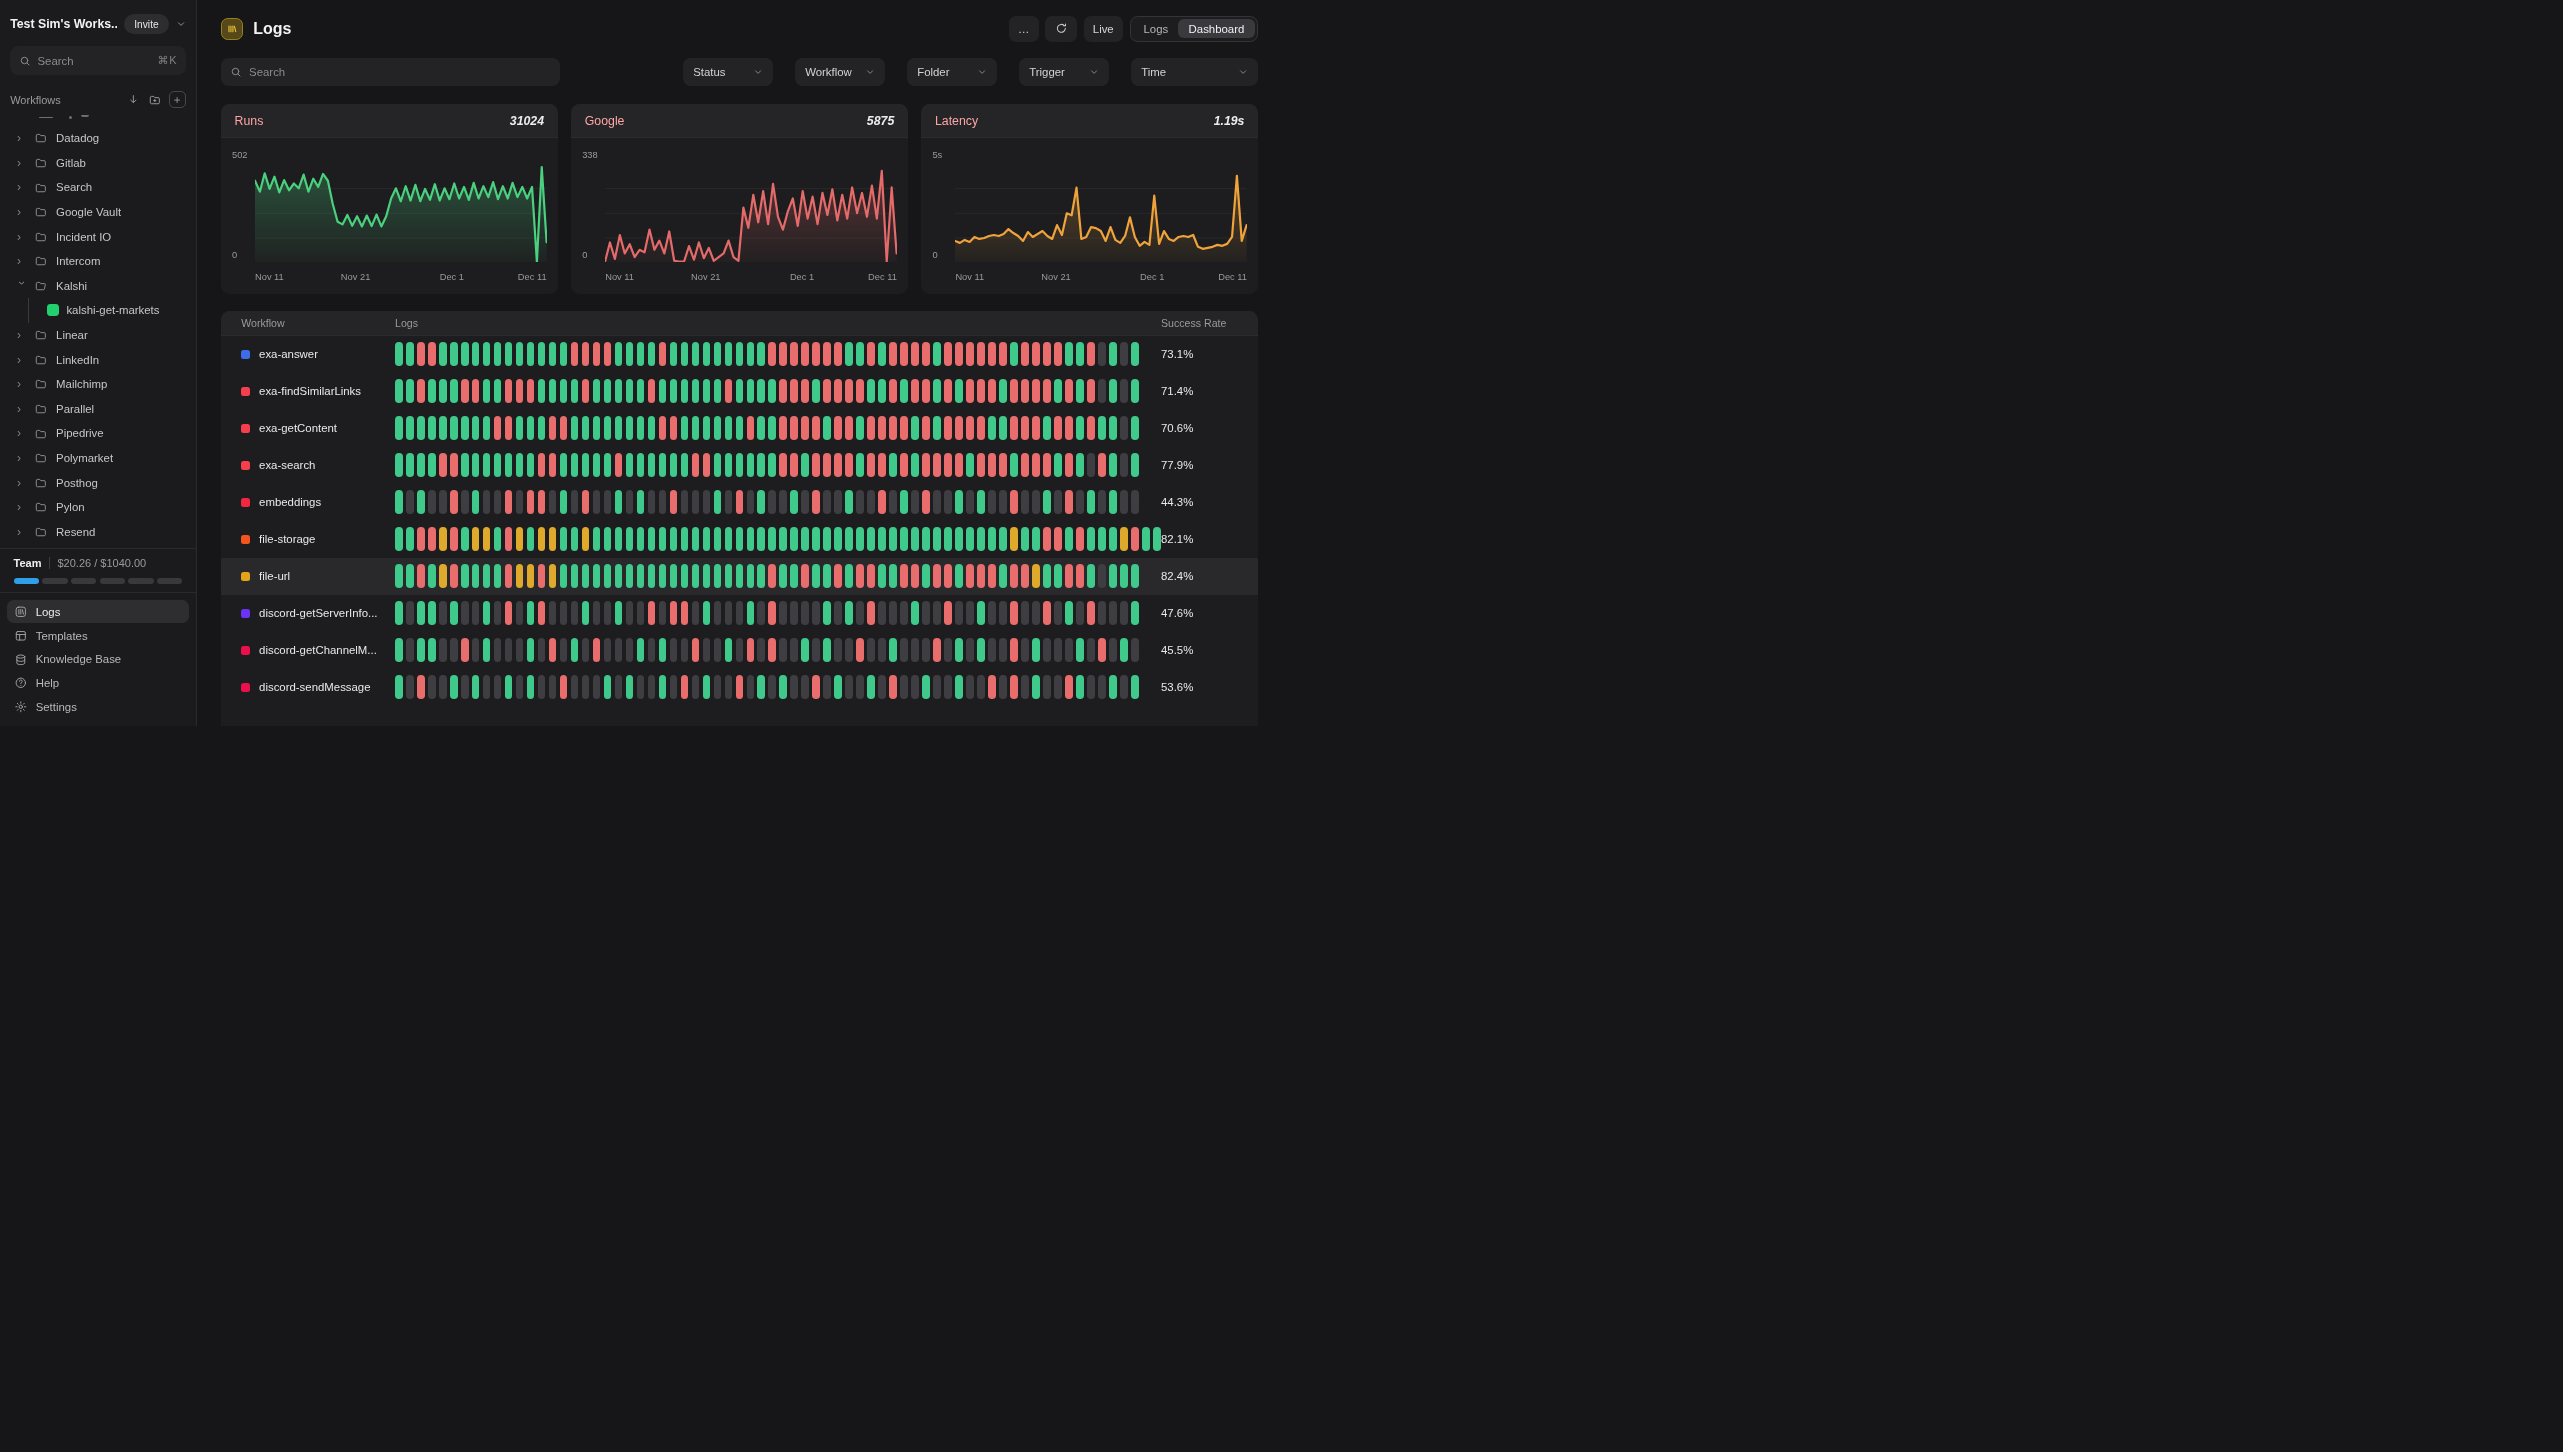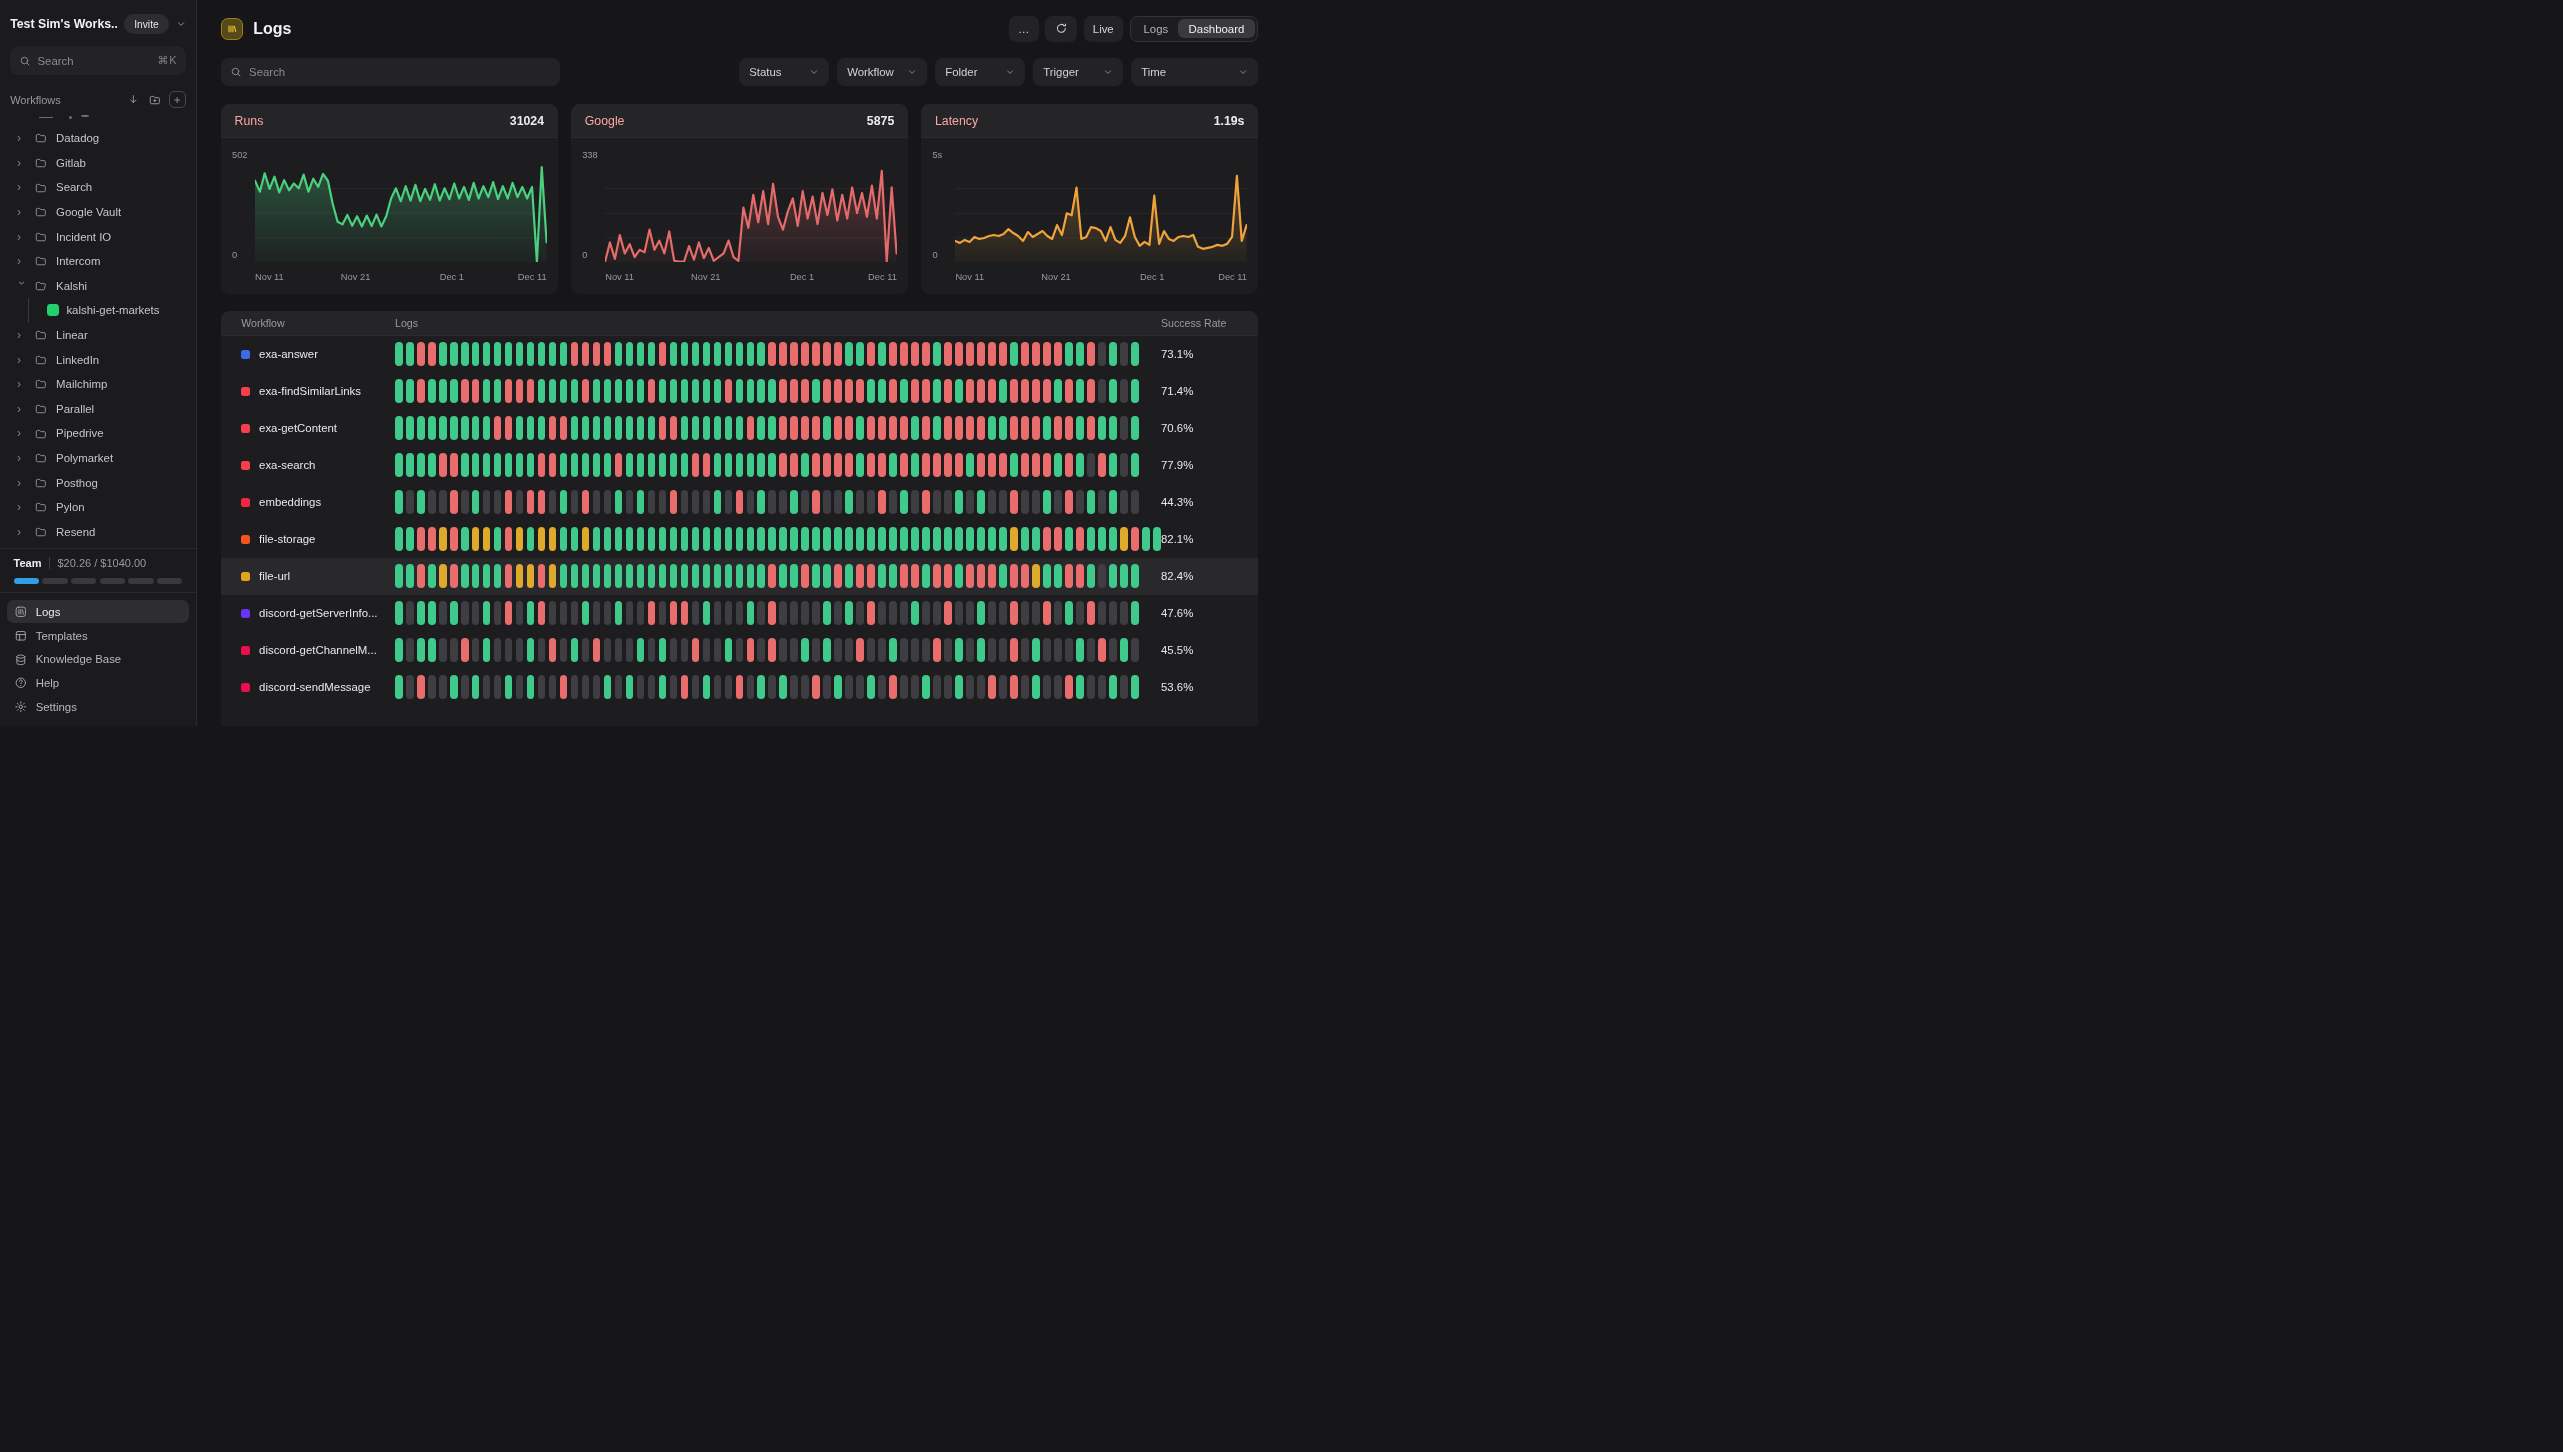--- a/index.html
+++ b/index.html
@@ -66,33 +66,33 @@
     border-radius:6.8px; font-family:inherit; font-size:11.4px; display:flex; align-items:center; justify-content:center; }
   .seg-ctl { display:flex; align-items:center; background:#1d1d20; border:0.8px solid #343438;
     border-radius:7.6px; padding:2.5px; }
   .seg-opt { padding:3.4px 10.2px; border-radius:6px; color:#b4b4b9; font-size:11.4px; }
   .seg-opt.active { background:#3a3a3e; color:#f0f0f2; }
 
   .toolbar { margin-top:13.6px; display:flex; align-items:center; }
   .main-search { width:339px; height:28px; background:#232326; border-radius:7.6px; display:flex;
     align-items:center; padding:0 9.3px; color:#8b8b90; }
   .main-search .ph { margin-left:6.8px; font-size:11.4px; }
-  .filters { margin-left:auto; display:flex; gap:8px; }
+  .filters { margin-left:auto; display:flex; gap:22px; }
   .filter-btn { height:28px; background:#232326; border:none; border-radius:7.6px; color:#d3d3d7;
     font-size:11.4px; font-family:inherit; padding:0 10.2px; min-width:90px;
     display:flex; align-items:center; justify-content:space-between; gap:12px; }
   .filter-btn.wide { min-width:127px; }
   .filter-btn .icn { color:#8f8f94; }
 
   .stat-cards { margin-top:18.6px; display:flex; gap:13.6px; }
   .card { flex:1; height:190px; background:#1d1d1f; border-radius:8.5px; overflow:hidden; }
   .card-head { height:34px; background:#252528; display:flex; align-items:center;
     justify-content:space-between; padding:0 13.6px; border-bottom:0.8px solid #2c2c2f; }
   .card-title { font-size:12.3px; color:#fca5a5; }
-  .card-value { font-size:12.3px; font-weight:600; color:#ececee; }
+  .card-value { font-size:12.3px; font-weight:600; color:#ececee;font-style:italic; }
   .card-body { position:relative; height:156px; }
   .ymax { position:absolute; left:11px; top:12px; font-size:9.3px; color:#9a9a9e; }
   .ymin { position:absolute; left:11px; bottom:34px; font-size:9.3px; color:#9a9a9e; }
   .plot { position:absolute; left:34px; right:11px; top:25.4px; bottom:32px; }
   .plot svg { width:100%; height:100%; }
   .grid { stroke:rgba(255,255,255,0.055); stroke-width:1; vector-effect:non-scaling-stroke; }
   .xlabels { position:absolute; left:34px; right:11px; bottom:10.2px; height:12px; font-size:9.3px; color:#9a9a9e; }
   .xlabels span { position:absolute; top:0; white-space:nowrap; }
 
   .table-card { margin-top:17px; flex:1; background:#1d1d1f; border-radius:8.5px 8.5px 0 0; overflow:hidden;

